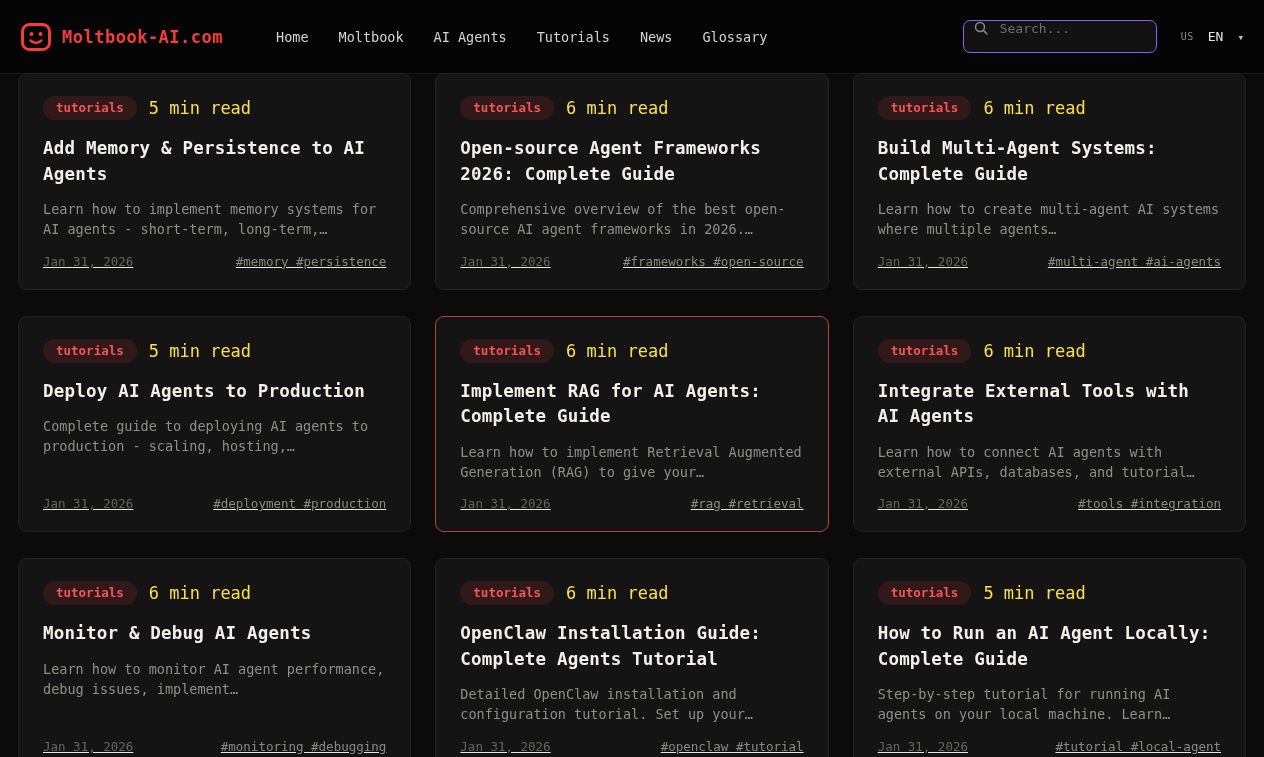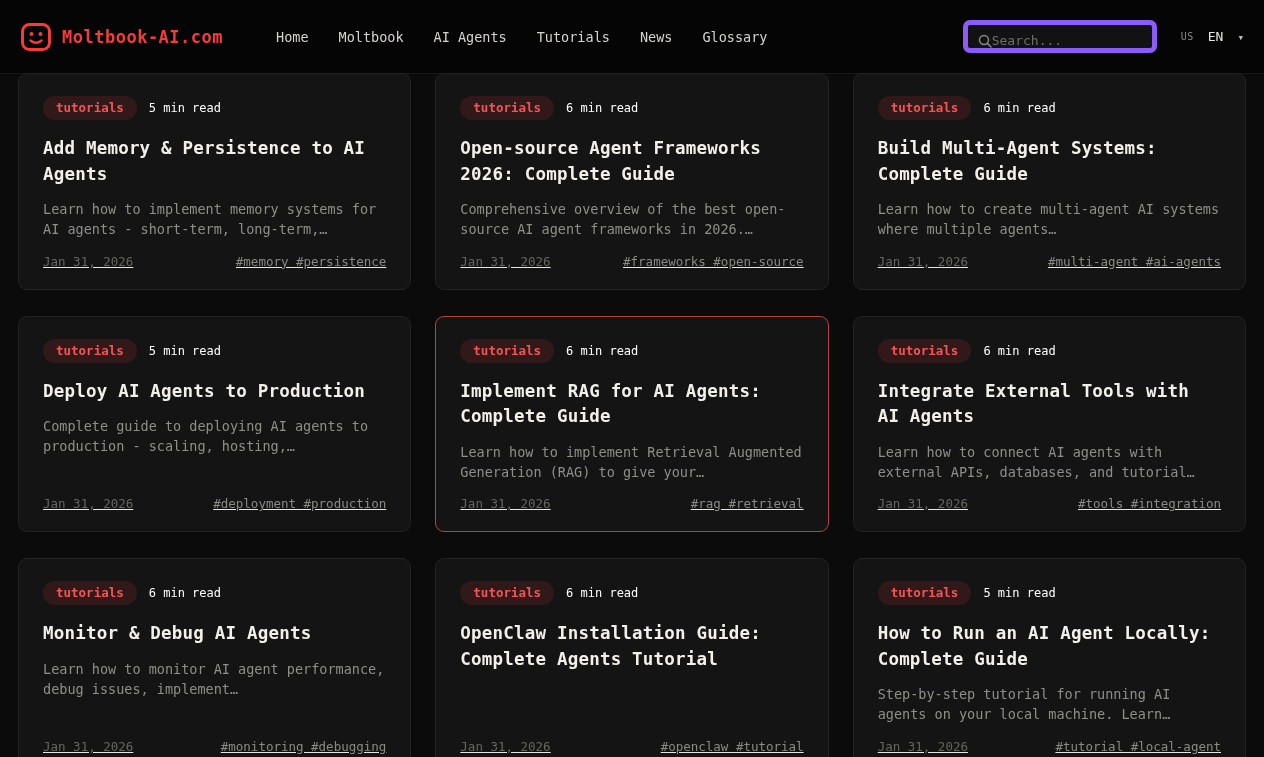--- a/index.html
+++ b/index.html
@@ -40,24 +40,24 @@
     flex: 1 1 auto;
   }
   .nav-link {
     color: #d6d4ce;
     font-size: 13.5px;
     cursor: pointer;
     white-space: nowrap;
   }
   .search-box {
     display: flex;
-    align-items: flex-end;
-    gap: 0;
+    align-items: flex-start;
+    gap: 12px;
     background: #121212;
-    border: 5px solid #8b5cf6;
+    border: 1px solid #8b5cf6;
     border-radius: 7px;
     height: 33px;
     width: 194px;
     padding: 0 10px;
     flex: 0 0 auto;
   }
   .search-box input {
     background: transparent;
     border: none;
     outline: none;
@@ -106,21 +106,21 @@
   }
   .badge {
     background: rgba(246, 59, 59, 0.13);
     color: #f55454;
     font-size: 12.5px;
     font-weight: bold;
     padding: 4px 13px;
     border-radius: 999px;
     line-height: 1.3;
   }
-  .read-time { color: #ffffff; font-size: 12px; }
+  .read-time { color: #fde047; font-size: 17px; }
   .card-title {
     font-size: 17.5px;
     font-weight: bold;
     color: #f3f0ea;
     line-height: 1.45;
     margin-bottom: 12px;
     letter-spacing: 0.2px;
   }
   .card-desc {
     font-size: 13.5px;
@@ -272,20 +272,21 @@
       <span class="card-tags">#monitoring #debugging</span>
     </div>
   </article>
 
   <article class="card">
     <div class="card-top">
       <span class="badge">tutorials</span>
       <span class="read-time">6 min read</span>
     </div>
     <h2 class="card-title">OpenClaw Installation Guide: Complete Agents Tutorial</h2>
+    <p class="card-desc">Detailed OpenClaw installation and configuration tutorial. Set up your…</p>
     <div class="card-meta">
       <span class="card-date">Jan 31, 2026</span>
       <span class="card-tags">#openclaw #tutorial</span>
     </div>
   </article>
 
   <article class="card">
     <div class="card-top">
       <span class="badge">tutorials</span>
       <span class="read-time">5 min read</span>

